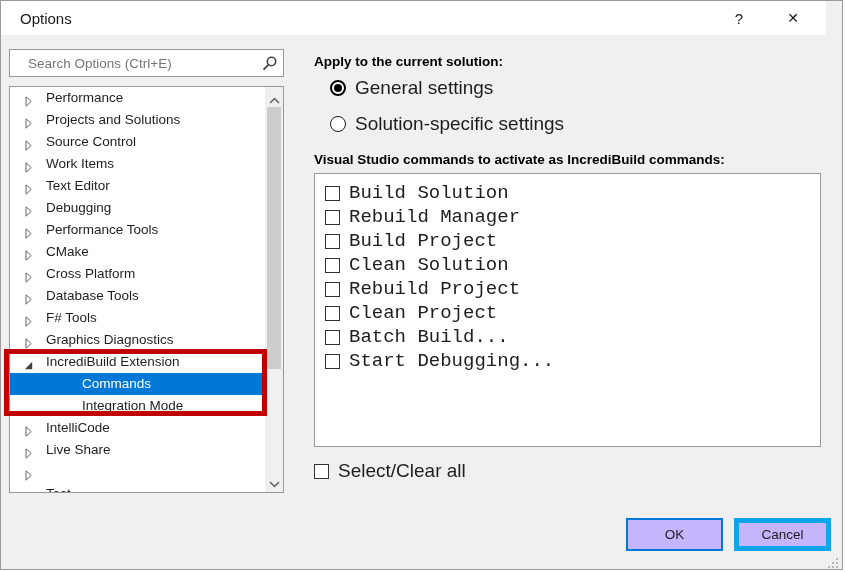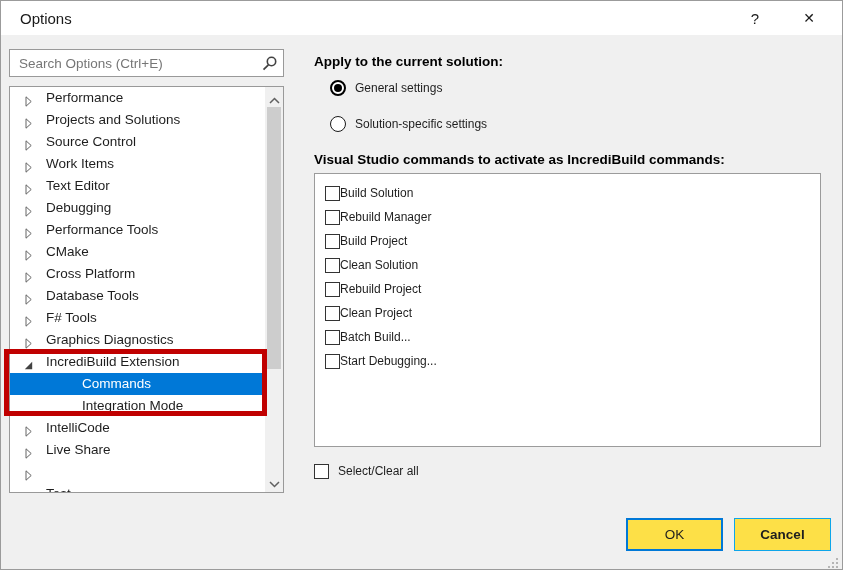--- a/index.html
+++ b/index.html
@@ -1,35 +1,35 @@
 <!DOCTYPE html>
 <html style="--accent: #0078d7; --annotation: #c00000;"><head>
 <meta charset="utf-8">
 <style>
   * { box-sizing: border-box; margin: 0; padding: 0; }
   html,body { width:845px; height:572px; font-family:"Liberation Sans", sans-serif; }
   .window {
     position:relative; width:843px; height:570px;
     border:1px solid #9b9b9b; background:#f0f0f0; overflow:hidden;
   }
-  .titlebar { position:absolute; top:0; left:0; right:0; height:34px; background:#ffffff; }
+  .titlebar { position:absolute; top:0; left:0; right:16px; height:34px; background:#ffffff; }
   .title { position:absolute; left:19px; top:9px; font-size:15px; color:#1a1a1a; }
   .help-button, .close-button {
     position:absolute; top:4px; width:30px; height:27px; text-align:center;
     line-height:27px; font-size:15px; color:#1a1a1a; cursor:default;
   }
   .help-button { right:72px; }
   .close-button { right:18px; font-size:14px; }
 
   .search-box {
     position:absolute; left:8px; top:48px; width:275px; height:28px;
     background:#fff; border:1px solid #999;
   }
   .search-input {
-    position:absolute; left:0; top:0; width:248px; height:26px; border:none; outline:none;
+    position:absolute; left:9px; top:0; width:248px; height:26px; border:none; outline:none;
     padding-left:9px; font-size:13.5px; font-family:"Liberation Sans", sans-serif; color:#1e1e1e;
     background:transparent;
   }
   .search-input::placeholder { color:#767676; opacity:1; }
   .search-icon { position:absolute; right:5px; top:5px; width:17px; height:17px; }
 
   .tree {
     position:absolute; left:8px; top:85px; width:275px; height:407px;
     background:#fff; border:1px solid #999; overflow:hidden;
   }
@@ -60,41 +60,41 @@
   .radio-row { position:absolute; left:0; height:18px; display:flex; align-items:center; gap:9px; }
   .radio {
     width:16px; height:16px; border:1px solid #1a1a1a; border-radius:50%;
     background:#fff; position:relative; flex:0 0 auto;
   }
   .radio.selected { border:2px solid #000; }
   .radio-dot {
     position:absolute; left:50%; top:50%; width:8px; height:8px; margin:-4px 0 0 -4px;
     border-radius:50%; background:#000;
   }
-  .radio-label, .command-label, .select-all-label { font-size:12px; color:#1e1e1e; white-space:nowrap; }
+  .radio-label, .command-label, .select-all-label { font-size:19px; color:#1e1e1e; white-space:nowrap; }
 
   .commands-listbox {
     position:absolute; left:313px; top:172px; width:507px; height:274px;
     background:#fff; border:1px solid #9b9b9b; padding:7px 0 0 10px; overflow:hidden;
   }
-  .command-row { display:flex; align-items:center; height:24px; }
+  .command-row { display:flex; align-items:center; gap:9px; height:24px;font-family:Liberation Mono, monospace; }
   .checkbox { width:15px; height:15px; border:1px solid #333; background:#fff; flex:0 0 auto; }
 
   .select-all-row {
     position:absolute; left:313px; top:461px; display:flex; align-items:center; gap:9px; height:18px;
   }
 
   .ok-button, .cancel-button {
-    position:absolute; top:517px; width:97px; height:33px; background:#fde047;
+    position:absolute; top:517px; width:97px; height:33px; background:#c4b5fd;
     font-size:13.5px; color:#1e1e1e; text-align:center; display:flex;
     align-items:center; justify-content:center; cursor:default;
     font-family:"Liberation Sans", sans-serif;
   }
   .ok-button { left:625px; border:2px solid var(--accent, #0078d7); }
-  .cancel-button { left:733px; border:1px solid #0ea5e9;font-weight:bold; }
+  .cancel-button { left:733px; border:5px solid #0ea5e9; }
 
   .resize-grip { position:absolute; right:3px; bottom:3px; width:11px; height:11px; }
 
   .annotation-rect {
     position:absolute; left:3px; top:348px; width:263px; height:67px;
     border:5px solid var(--annotation, #c00000); pointer-events:none; z-index:10;
   }
 </style>
 </head>
 <body>

